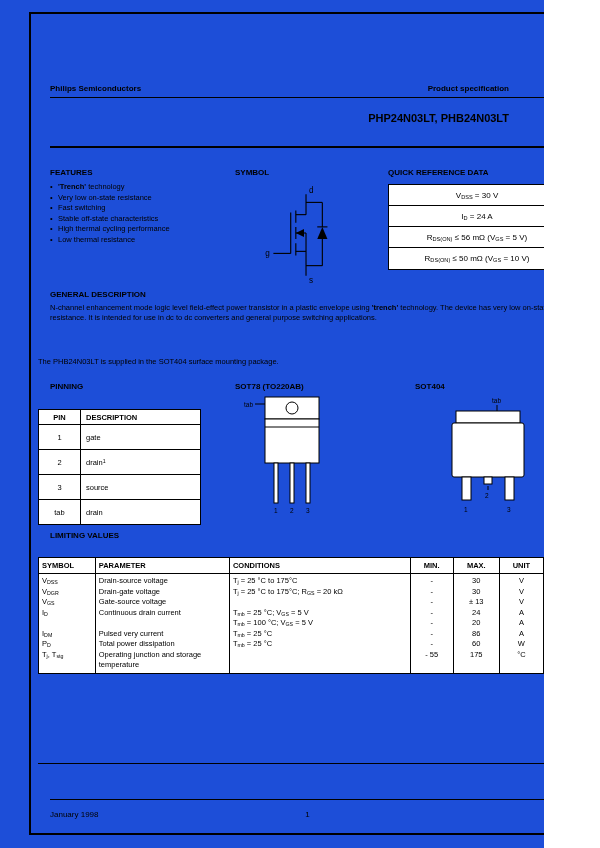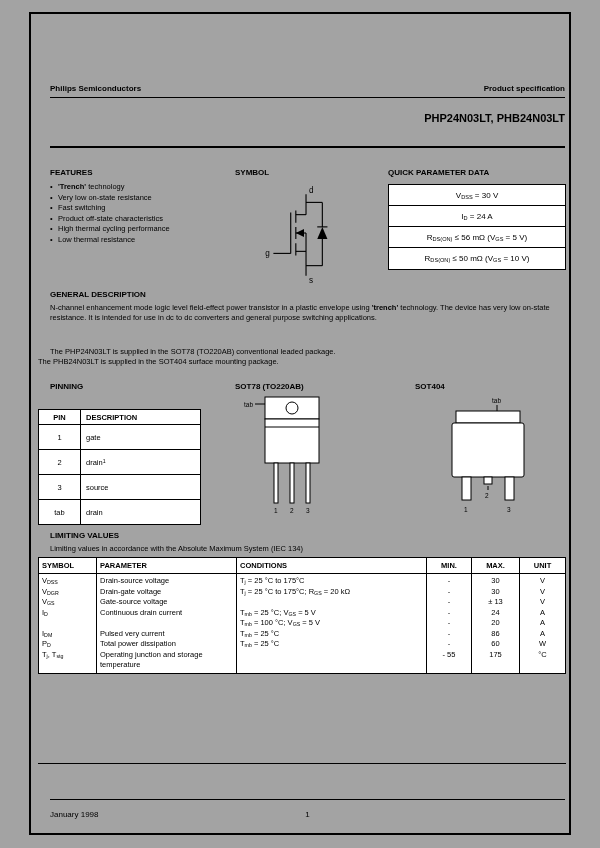--- a/index.html
+++ b/index.html
@@ -1,19 +1,19 @@
 <!DOCTYPE html>
 <html><head>
 <meta charset="utf-8">
 <style>
   * { box-sizing: border-box; margin: 0; padding: 0; }
   html, body { background: #ffffff; }
   body { width: 600px; height: 848px; }
   .page {
-    position: relative; width: 600px; height: 848px; background: #a3a3a3; color: #000;
+    position: relative; width: 544px; height: 848px; background: #1d4ed8; color: #000;
     font-family: "Liberation Sans", "DejaVu Sans", sans-serif; overflow: hidden;
   }
   .abs { position: absolute; }
   .frame { left: 29px; top: 12px; width: 542px; height: 823px; border: 2px solid #000; }
   .rule { background: #000; height: 1px; }
 
   #hdr-left  { left: 50px; top: 84px;  font-size: 8px; font-weight: bold; }
   #hdr-right { right: 35px; top: 84px; font-size: 8px; font-weight: bold; }
   #rule-header { left: 50px; top: 97px; width: 515px; }
 
@@ -105,21 +105,21 @@
     <div class="feat">
         <span class="bullet">•</span>
         <span>Very low on-state resistance</span>
       </div>
     <div class="feat">
         <span class="bullet">•</span>
         <span>Fast switching</span>
       </div>
     <div class="feat">
         <span class="bullet">•</span>
-        <span>Product off-state characteristics</span>
+        <span>Stable off-state characteristics</span>
       </div>
     <div class="feat">
         <span class="bullet">•</span>
         <span>High thermal cycling performance</span>
       </div>
     <div class="feat">
         <span class="bullet">•</span>
         <span>Low thermal resistance</span>
       </div>
   </div>
@@ -143,31 +143,30 @@
       <line x1="62" y1="56" x2="62" y2="82"></line>
       <line x1="62" y1="82" x2="46" y2="82"></line>
     </g>
     <polygon points="36,50 44,46 44,54" fill="#000"></polygon>
     <polygon points="57,56 67,56 62,44" fill="#000"></polygon>
     <text x="49" y="11">d</text>
     <text x="6" y="73">g</text>
     <text x="49" y="99">s</text>
   </svg>
 
-  <div class="abs sechead" id="h-qrd">QUICK PARAMETER DATA</div>
+  <div class="abs sechead" id="h-qrd">QUICK REFERENCE DATA</div>
   <div class="abs" id="qrbox">
     <div class="qrrow">V<sub>DSS</sub> = 30 V</div>
     <div class="qrrow">I<sub>D</sub> = 24 A</div>
     <div class="qrrow">R<sub>DS(ON)</sub> ≤ 56 mΩ (V<sub>GS</sub> = 5 V)</div>
     <div class="qrrow">R<sub>DS(ON)</sub> ≤ 50 mΩ (V<sub>GS</sub> = 10 V)</div>
   </div>
 
   <div class="abs sechead" id="h-gd">GENERAL DESCRIPTION</div>
   <div class="abs" id="gd-paragraph">N-channel enhancement mode logic level field-effect power transistor in a plastic envelope using <b>'trench'</b> technology. The device has very low on-state resistance. It is intended for use in dc to dc converters and general purpose switching applications.</div>
-  <div class="abs" id="gd-pkg1">The PHP24N03LT is supplied in the SOT78 (TO220AB) conventional leaded package.</div>
   <div class="abs" id="gd-pkg2">The PHB24N03LT is supplied in the SOT404 surface mounting package.</div>
 
   <div class="abs sechead" id="h-pinning">PINNING</div>
   <table id="pintable">
     <thead>
       <tr>
         <th class="pin-col">PIN</th>
         <th class="desc-col">DESCRIPTION</th>
       </tr>
     </thead>
@@ -220,21 +219,20 @@
       <rect x="73" y="83" width="9" height="23"></rect>
       <line x1="56" y1="92" x2="56" y2="96"></line>
     </g>
     <text class="small" x="60" y="9">tab</text>
     <text class="small" x="53" y="104">2</text>
     <text class="small" x="32" y="118">1</text>
     <text class="small" x="75" y="118">3</text>
   </svg>
 
   <div class="abs sechead" id="h-lv">LIMITING VALUES</div>
-  <div class="abs" id="lv-intro">Limiting values in accordance with the Absolute Maximum System (IEC 134)</div>
 
   <table id="lvtable">
     <colgroup>
       <col style="width:58px">
         <col style="width:140px">
         <col style="width:190px">
       <col style="width:45px">
         <col style="width:48px">
         <col style="width:46px">
     </colgroup>

